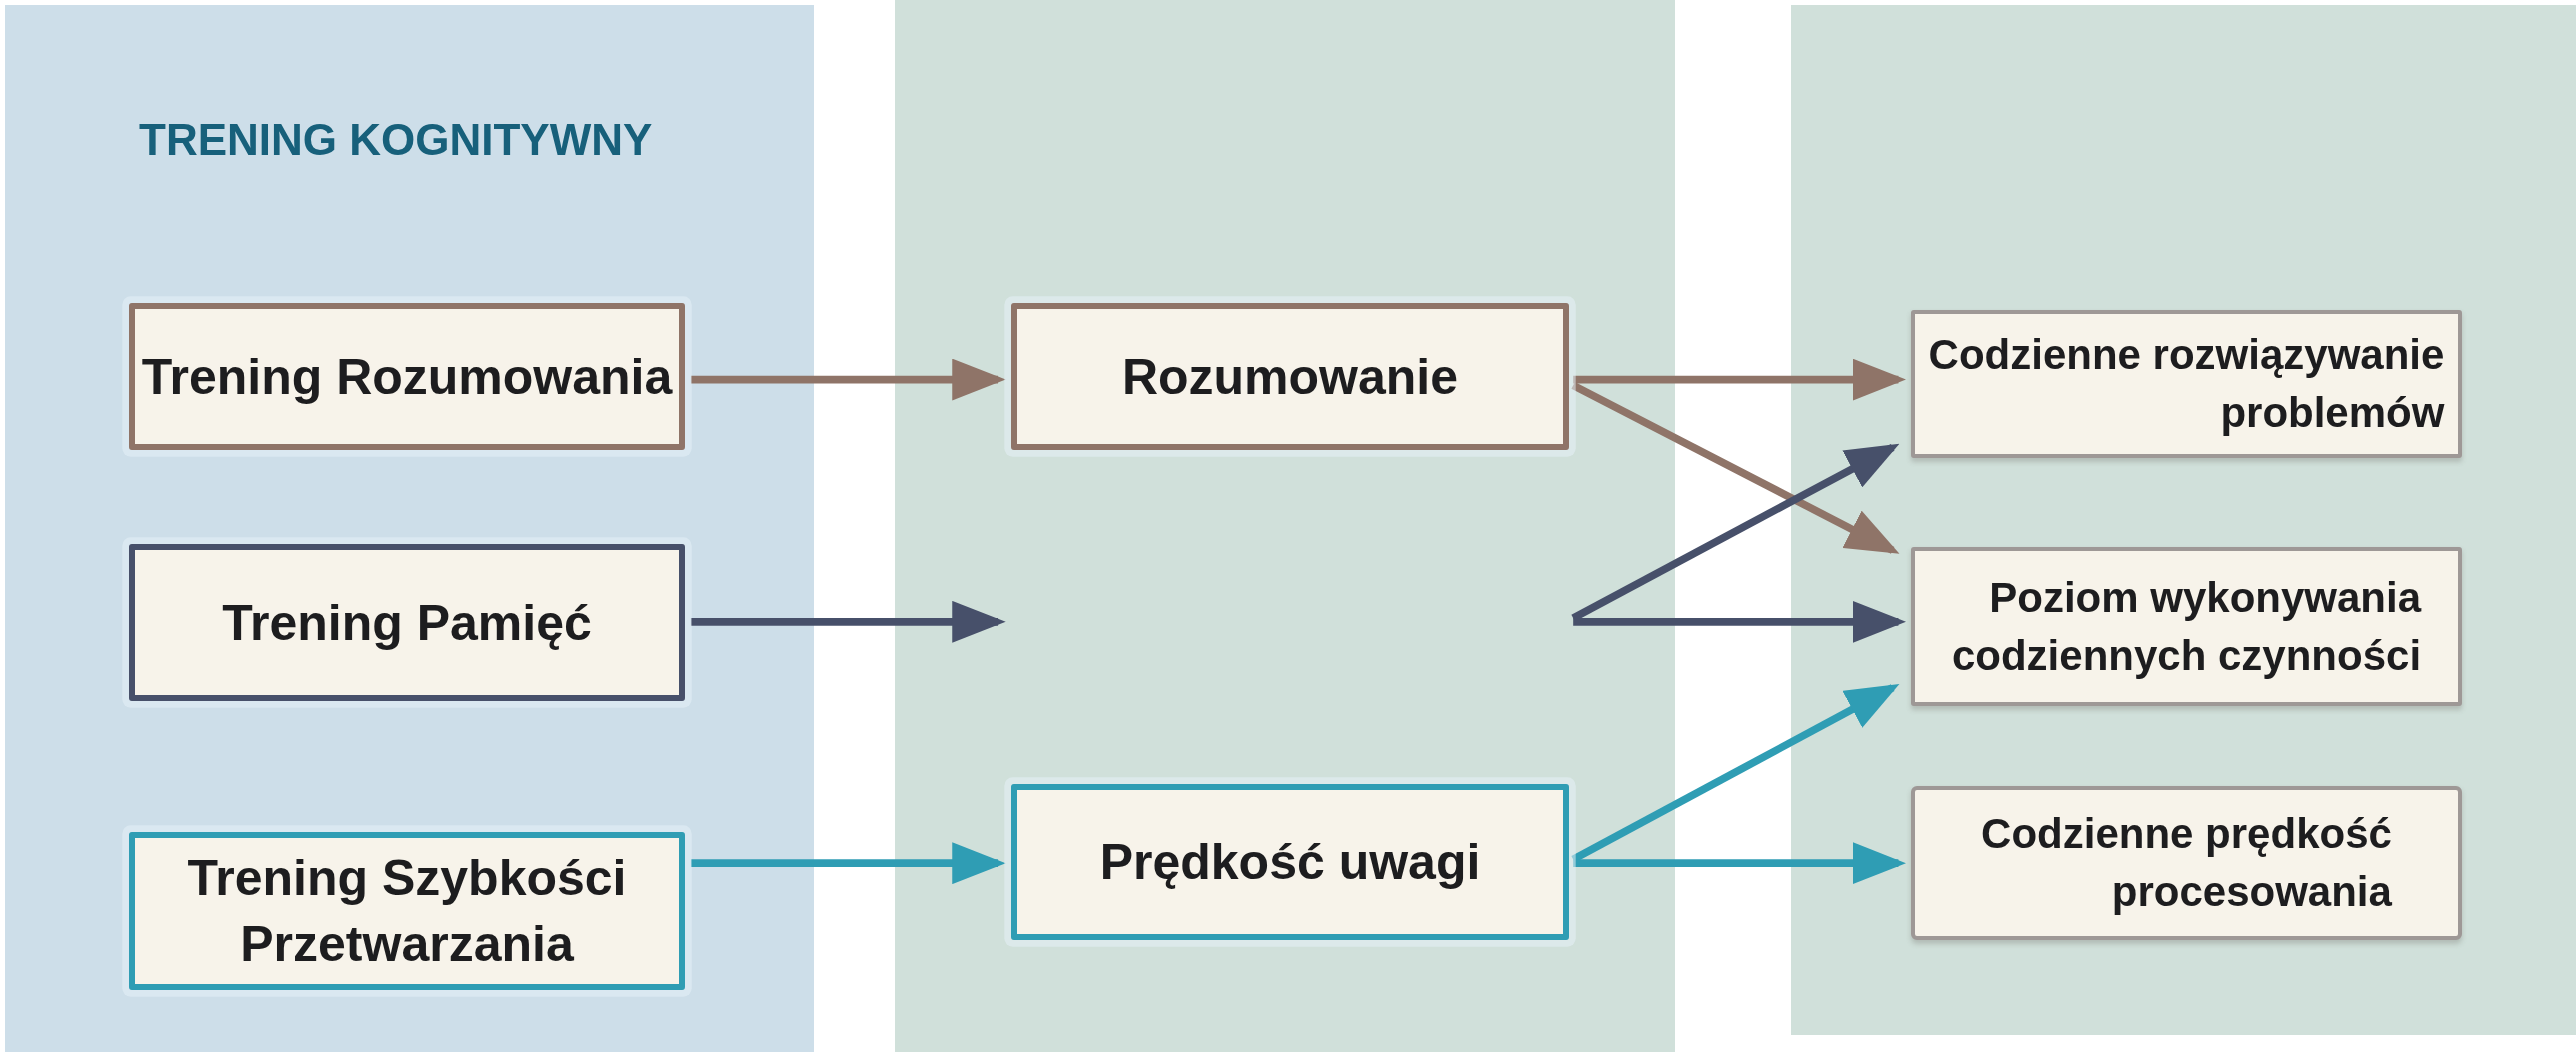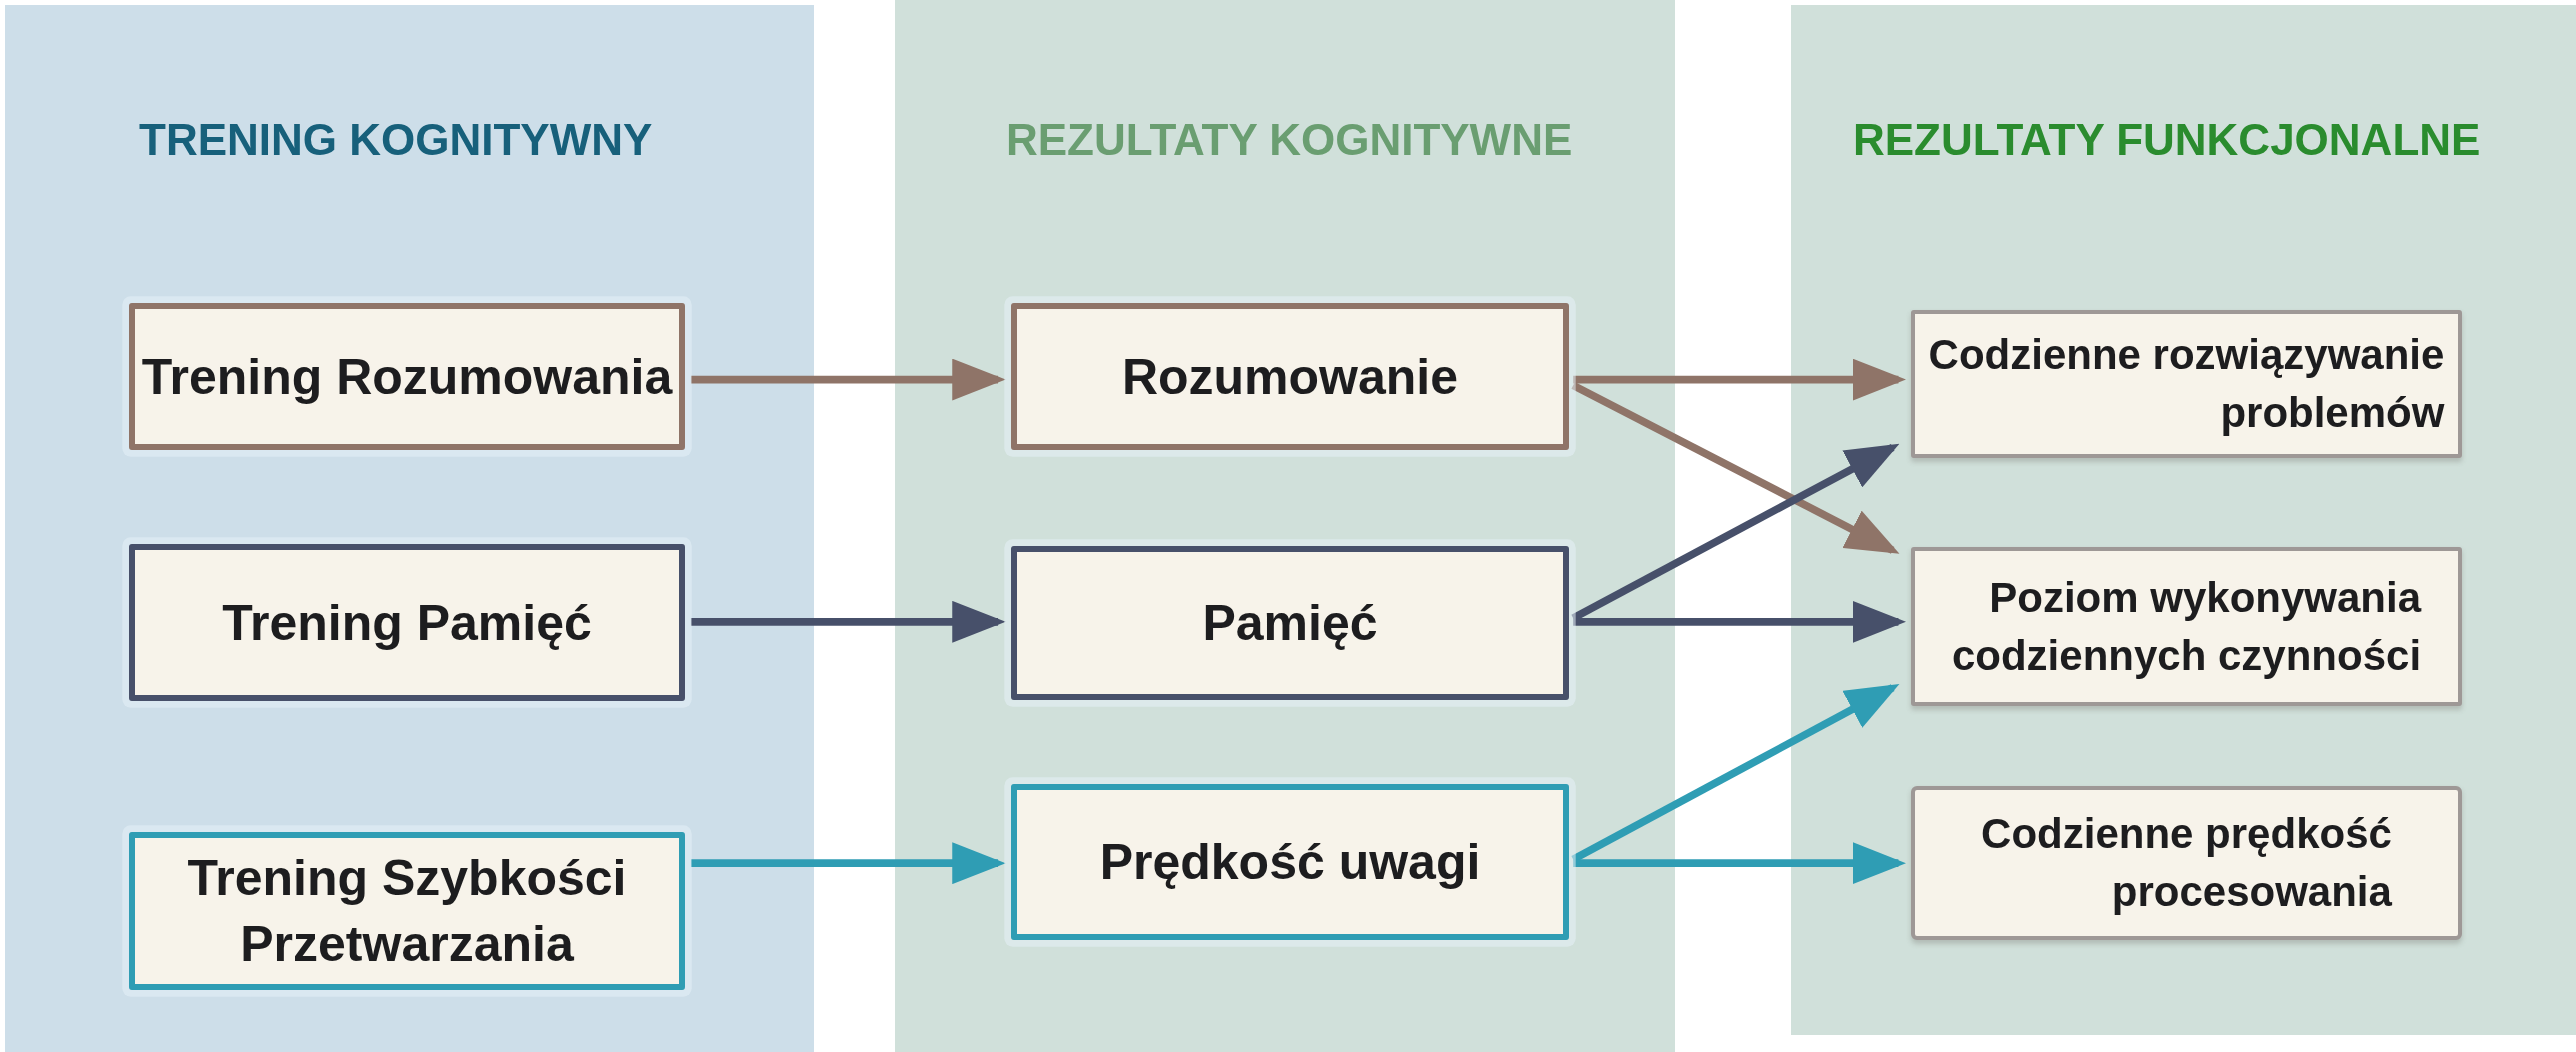--- a/index.html
+++ b/index.html
@@ -82,22 +82,20 @@
 </head>
 <body>
 
 <div class="stage">
 
   <div class="band band-left" style="background-color: rgb(205, 222, 233);"></div>
   <div class="band band-mid" style="background-color: rgb(208, 224, 218);"></div>
   <div class="band band-right" style="background-color: rgb(208, 224, 218);"></div>
 
   <div class="col-header h-training" style="color: rgb(23, 96, 123);">TRENING KOGNITYWNY</div>
-  <div class="col-header h-cog" style="color: rgb(106, 158, 113);">REZULTATY KOGNITYWNE</div>
-  <div class="col-header h-func" style="color: rgb(42, 140, 46);">REZULTATY FUNKCJONALNE</div>
 
   <svg id="arrows" viewBox="0 0 2700 1103" xmlns="http://www.w3.org/2000/svg">
       <defs>
         <marker id="ah-brown" markerWidth="7" markerHeight="5.5" refX="6" refY="2.75" orient="auto" markerUnits="strokeWidth">
           <path d="M0,0 L7,2.75 L0,5.5 Z" fill="#8f7468"></path>
         </marker>
         <marker id="ah-navy" markerWidth="7" markerHeight="5.5" refX="6" refY="2.75" orient="auto" markerUnits="strokeWidth">
           <path d="M0,0 L7,2.75 L0,5.5 Z" fill="#47506a"></path>
         </marker>
         <marker id="ah-teal" markerWidth="7" markerHeight="5.5" refX="6" refY="2.75" orient="auto" markerUnits="strokeWidth">
@@ -122,23 +120,20 @@
     <span class="label">Trening Pamięć</span>
   </div>
   <div class="node col-lm b-l3" style="border-color: rgb(47, 157, 180);">
     <span class="label">Trening Szybkości
 Przetwarzania</span>
   </div>
 
   <div class="node col-lm b-m1" style="border-color: rgb(143, 116, 104); align-items: center;">
     <span class="label">Rozumowanie</span>
   </div>
-  <div class="node col-lm b-m2" style="border-color: rgb(71, 80, 106);">
-    <span class="label">Pamięć</span>
-  </div>
   <div class="node col-lm b-m3" style="border-color: rgb(47, 157, 180);">
     <span class="label">Prędkość uwagi</span>
   </div>
 
   <div class="node col-r b-r1" style="border-color: rgb(158, 152, 150);">
     <span class="label">Codzienne rozwiązywanie
 problemów</span>
   </div>
   <div class="node col-r b-r2" style="border-color: rgb(158, 152, 150);">
     <span class="label">Poziom wykonywania

